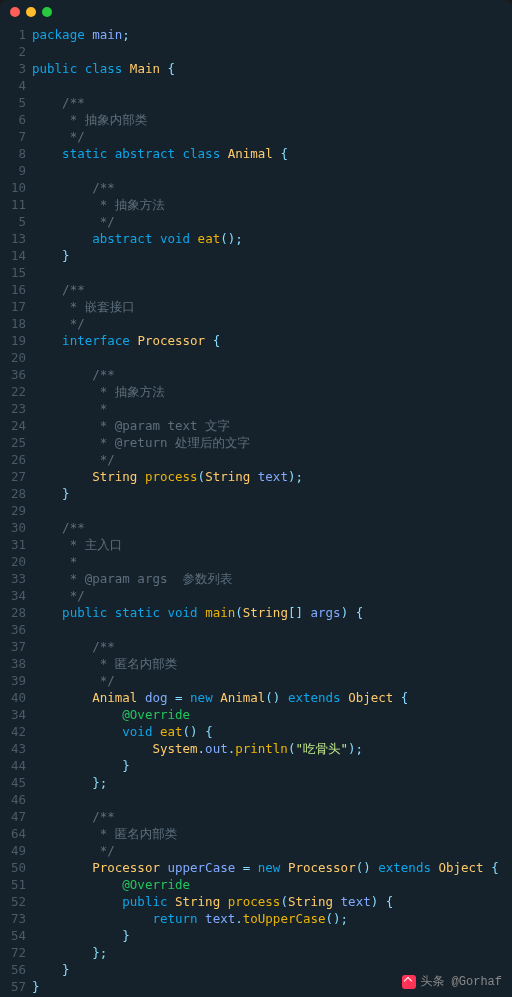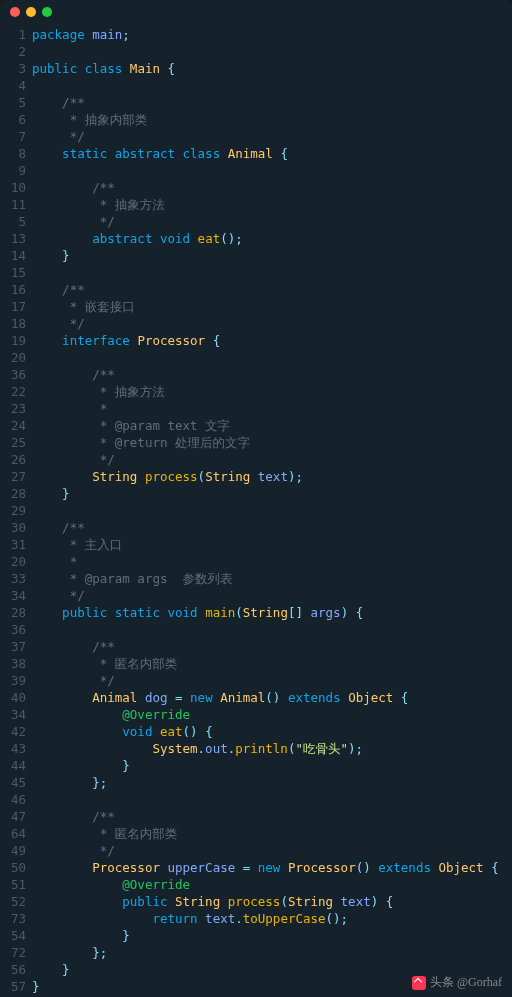--- a/index.html
+++ b/index.html
@@ -14,21 +14,21 @@
   .code{flex:1;white-space:pre;color:#c8d0d8}
   .tok-keyword{color:#0ea5e9}
   .tok-type{color:#ffcb6b}
   .tok-ident{color:#82aaff}
   .tok-method{color:#eab308}
   .tok-string{color:#c3e88d}
   .tok-comment{color:#5c6e7c}
   .tok-annotation{color:#22c55e}
   .tok-punct{color:#89ddff}
   .tok-plain{color:#c8d0d8}
-  .watermark{position:absolute;right:10px;bottom:6px;color:#888;font-size:12px;font-family:Liberation Serif, serif}
+  .watermark{position:absolute;right:10px;bottom:6px;color:#888;font-size:12px;font-family:Liberation Mono, monospace}
   .watermark .logo{display:inline-block;width:14px;height:14px;background:#ff3355;border-radius:3px;vertical-align:middle;margin-right:4px;position:relative}
   .watermark .logo::after{content:"";position:absolute;left:3px;top:3px;width:5px;height:5px;border:1.5px solid #fff;border-bottom:none;border-right:none;transform:rotate(45deg)}
 </style>
 </head>
 <body>
 
 <div class="window">
   <div class="titlebar">
     <div class="dot red"></div>
     <div class="dot yellow"></div>

